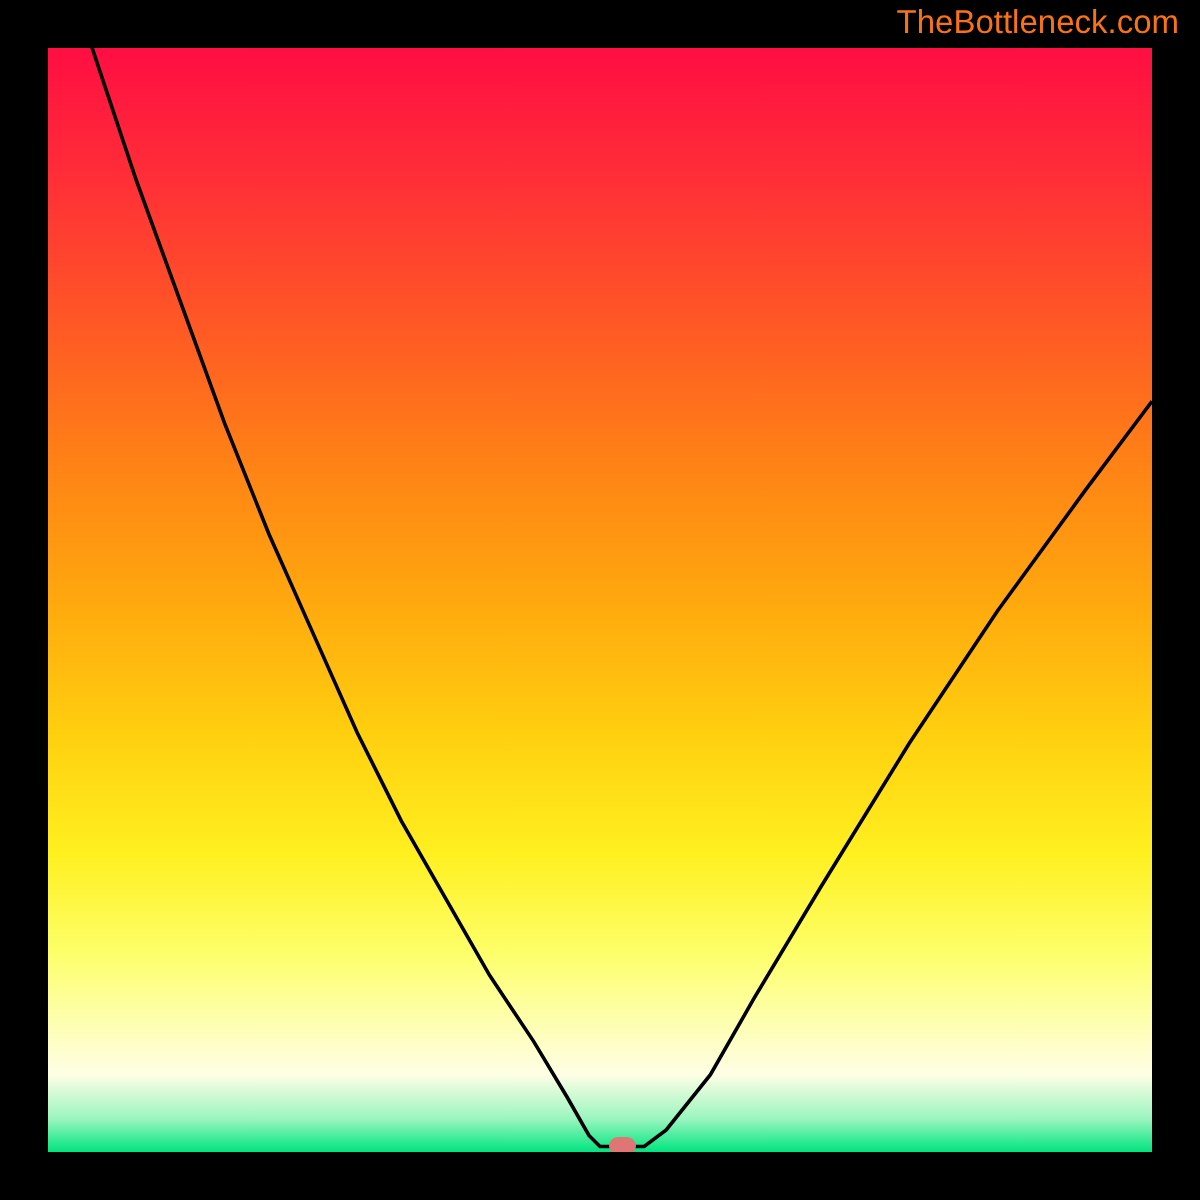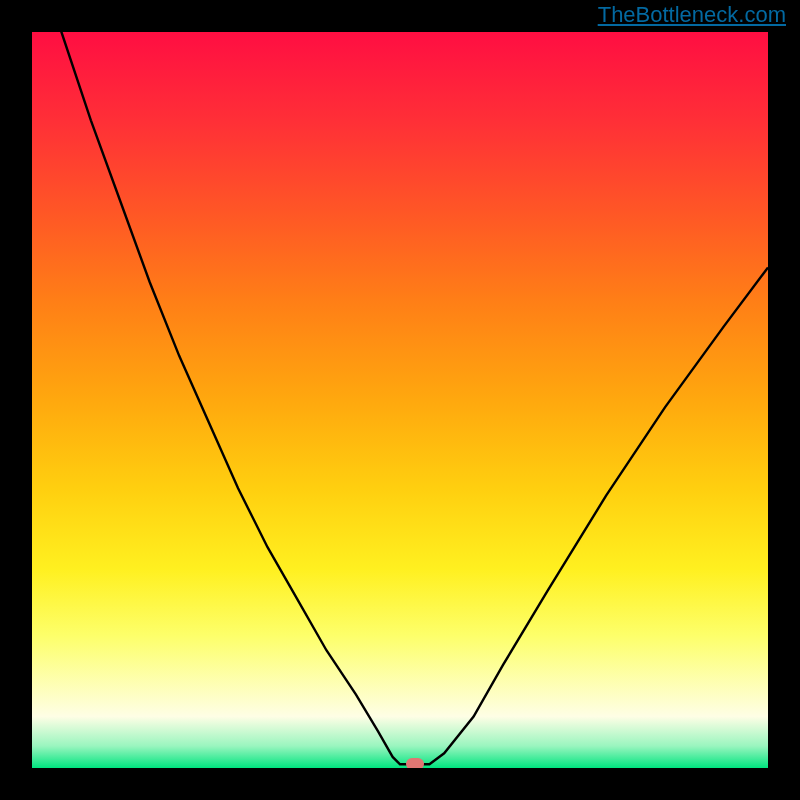--- a/index.html
+++ b/index.html
@@ -16,24 +16,23 @@
     height: 800px;
     background: #000000;
   }
   .watermark {
     position: absolute;
     top: 2px;
     right: 14px;
     font-family: Arial, sans-serif;
     font-size: 22px;
     font-weight: 500;
-    color: #0369a1;
+    color: #f97316;
     z-index: 3;
     pointer-events: none;
-    text-decoration: underline;
   }
   .plot-area {
     position: absolute;
     left: 32px;
     top: 32px;
     width: 736px;
     height: 736px;
     overflow: hidden;
   }
   .gradient-bg {

